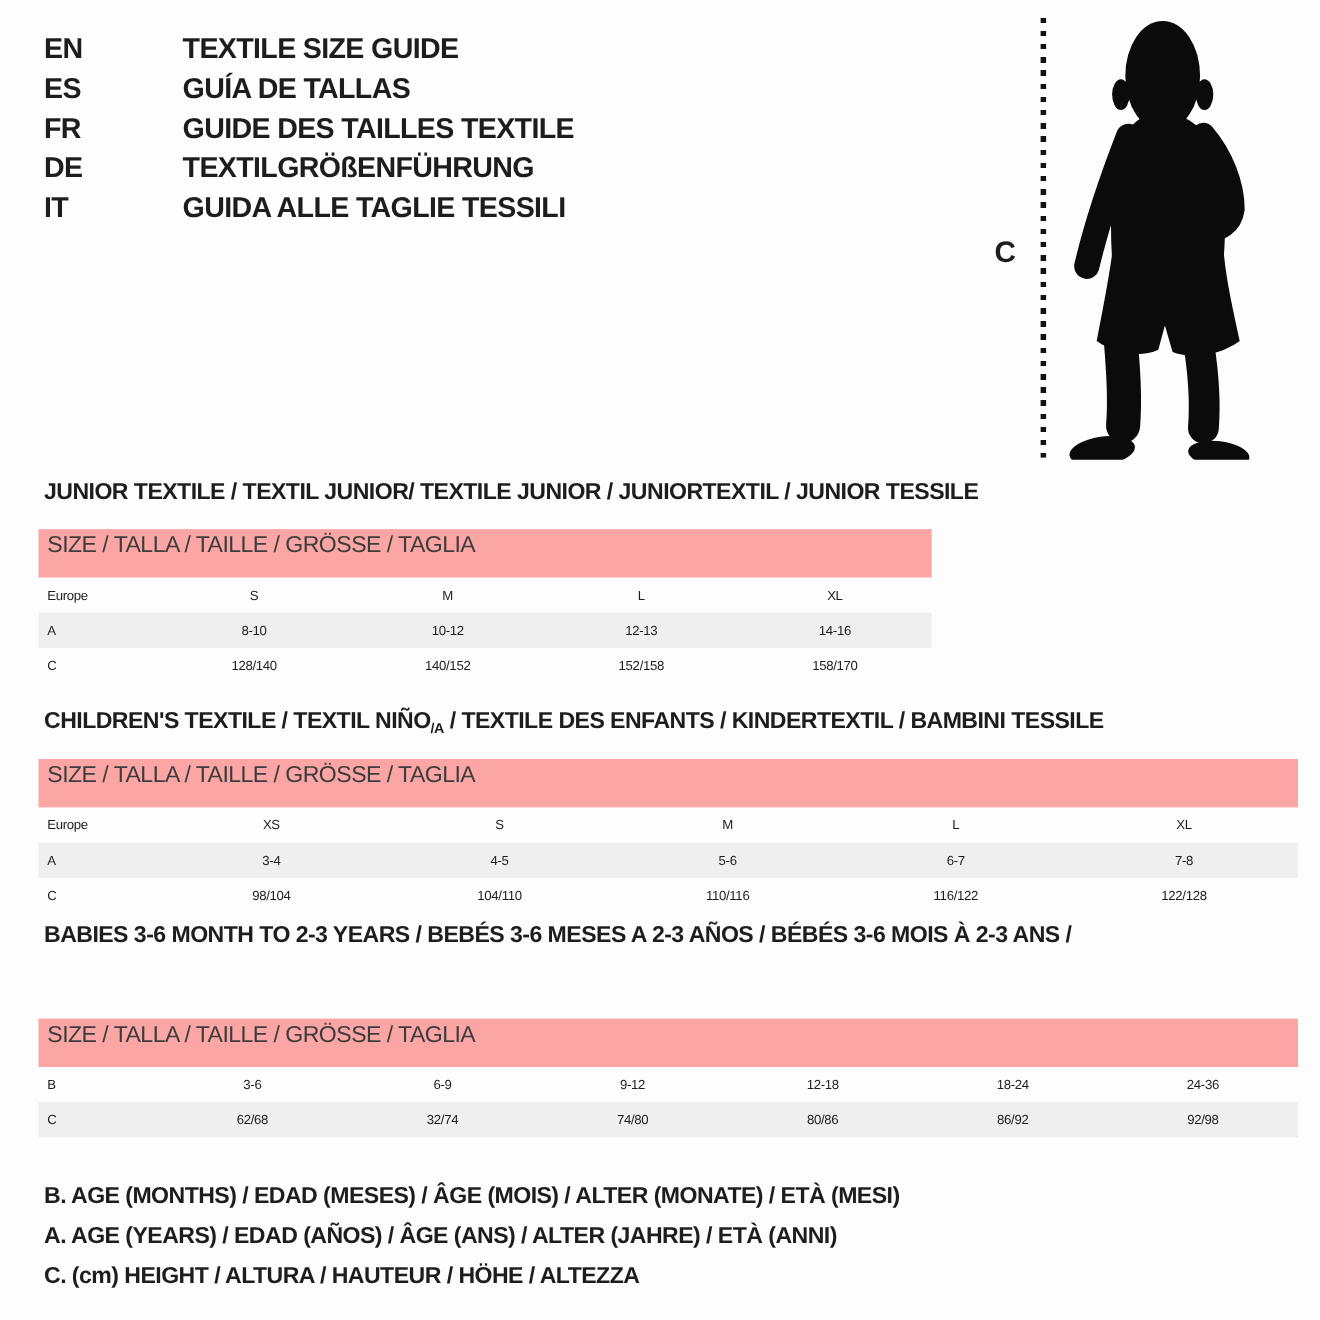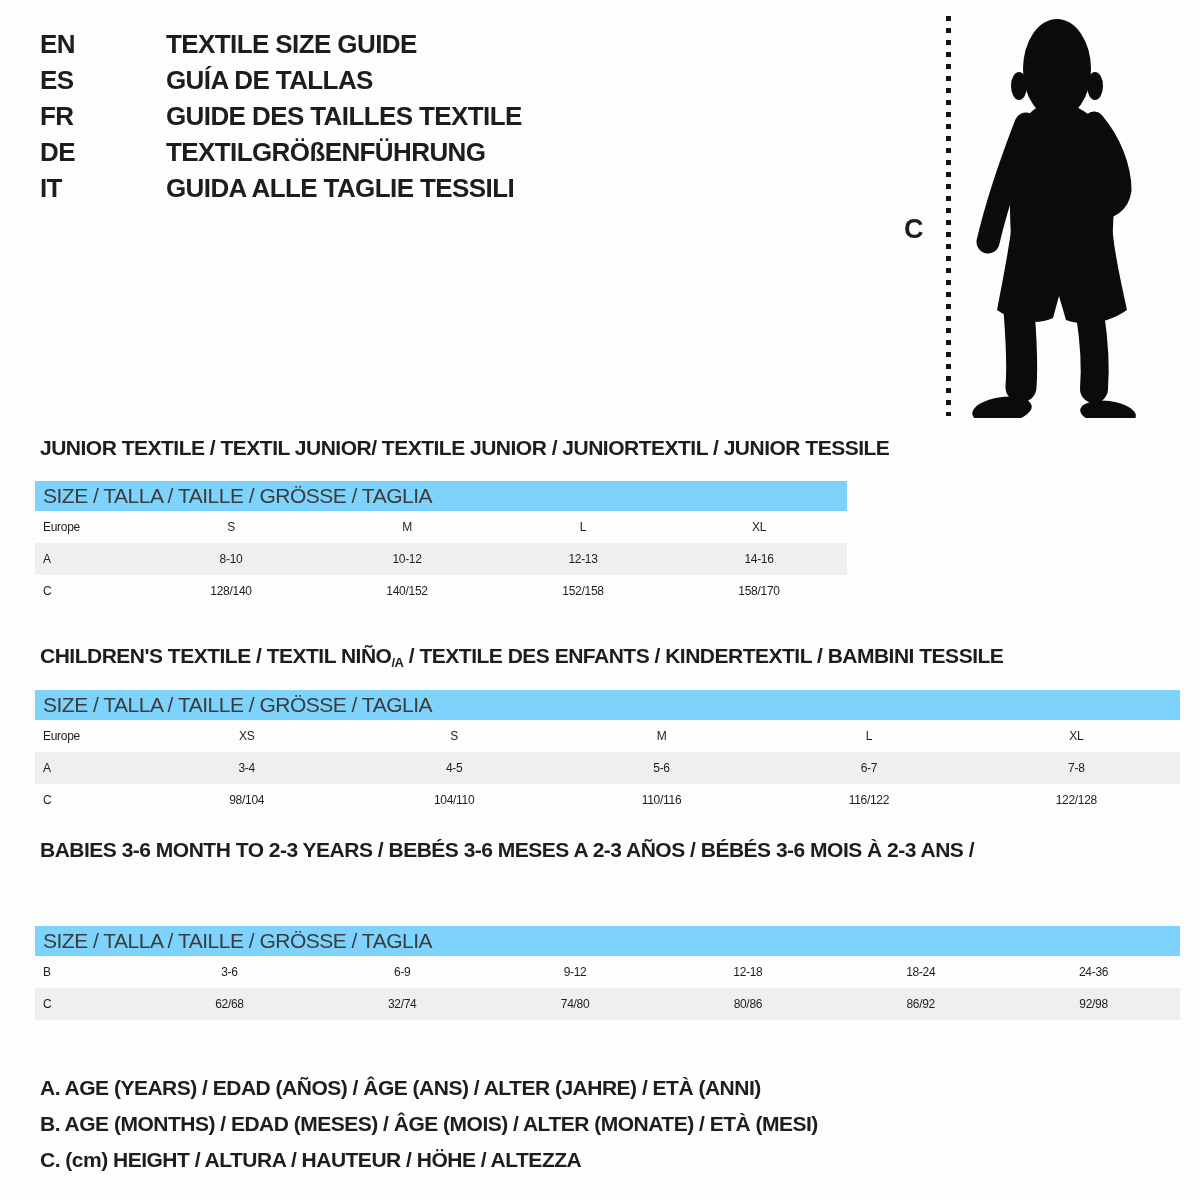--- a/index.html
+++ b/index.html
@@ -19,21 +19,21 @@
   .c-label { position:absolute; left:904px; top:214px; font-weight:bold; font-size:27px; }
   .toddler { position:absolute; left:962px; top:12px; width:176px; height:406px; }
   
   .sec-heading { position:absolute; left:40px; font-weight:bold; font-size:21px;
                  letter-spacing:-0.5px; white-space:nowrap; }
   .sub { font-size:13px; vertical-align:-4px; }
   
   .table { position:absolute; left:35px; }
   .t-junior  { width:812px; }
   .t-wide    { width:1145px; }
-  .size-bar { height:30px; background:#7dd3fc; color:#3c3c3c; font-size:21px;
+  .size-bar { height:44px; background:#fca5a5; color:#3c3c3c; font-size:21px;
               line-height:30px; padding-left:8px; letter-spacing:-0.5px; }
   .trow { display:flex; height:32px; align-items:center; font-size:12px; letter-spacing:-0.3px; }
   .trow.shaded { background:#efefef; }
   .tcell { flex:1; text-align:center; }
   .tcell.label { flex:0 0 100px; text-align:left; padding-left:8px; }
   
   .footnotes { position:absolute; left:40px; top:1070px; }
   .footnote { height:36px; line-height:36px; font-weight:bold; font-size:21px; letter-spacing:-0.5px; }
 </style>
 </head>
@@ -156,18 +156,18 @@
       <div class="tcell">62/68</div>
       <div class="tcell">32/74</div>
       <div class="tcell">74/80</div>
       <div class="tcell">80/86</div>
       <div class="tcell">86/92</div>
       <div class="tcell">92/98</div>
     </div>
   </div>
 
   <div class="footnotes">
+    <div class="footnote">B. AGE (MONTHS) / EDAD (MESES) / ÂGE (MOIS) / ALTER (MONATE) / ETÀ (MESI)</div>
     <div class="footnote">A. AGE (YEARS) / EDAD (AÑOS) / ÂGE (ANS) / ALTER (JAHRE) / ETÀ (ANNI)</div>
-    <div class="footnote">B. AGE (MONTHS) / EDAD (MESES) / ÂGE (MOIS) / ALTER (MONATE) / ETÀ (MESI)</div>
     <div class="footnote">C. (cm) HEIGHT / ALTURA / HAUTEUR / HÖHE / ALTEZZA</div>
   </div>
 
 </div>
 
 </body></html>

